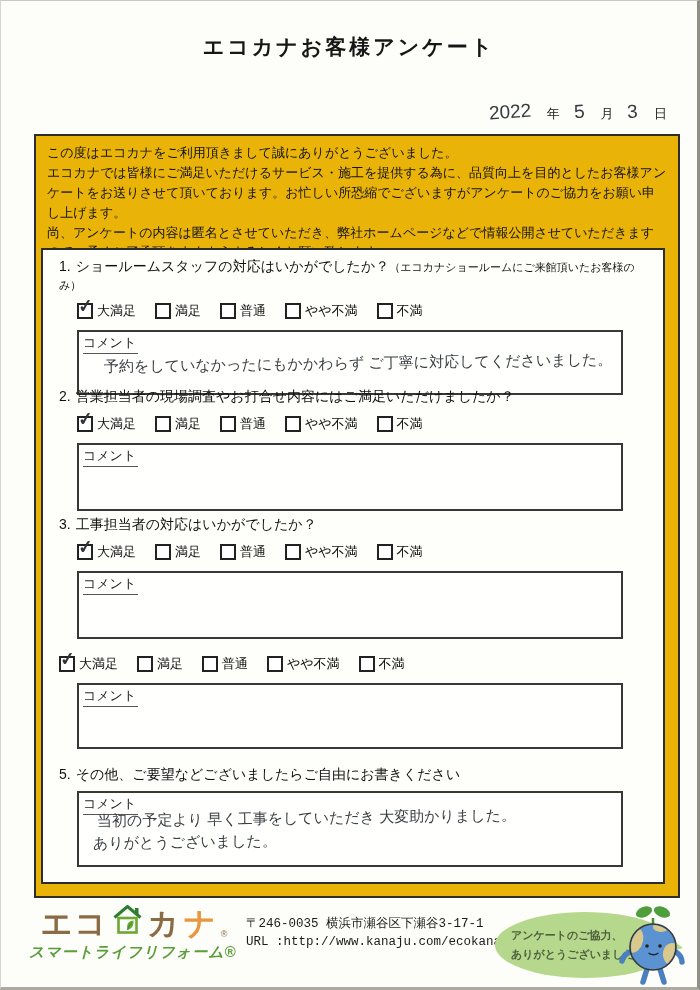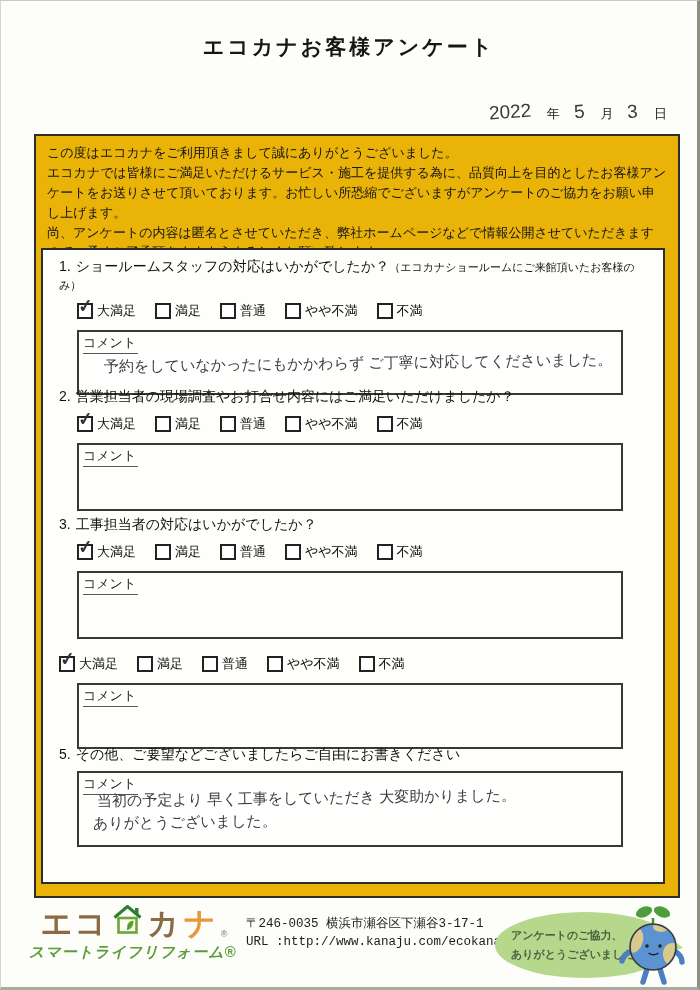--- a/index.html
+++ b/index.html
@@ -20,21 +20,21 @@
 
   .outer-box{position:absolute;left:33px;top:133px;width:646px;height:764px;
     background:#eab308;border:2px solid #2d2d2d;box-sizing:border-box;}
   .intro{position:absolute;top:7px;left:11px;width:620px;font-size:13px;
     line-height:1.53;color:#131313;white-space:pre-line;}
 
   .inner-box{position:absolute;left:5px;top:112px;width:624px;height:636px;
     background:#fefefb;border:2px solid #2d2d2d;box-sizing:border-box;}
 
   .question{position:absolute;left:16px;right:10px;}
-  .q1{top:8px;} .q2{top:138px;} .q3{top:266px;} .q4{top:396px;} .q5{top:496px;}
+  .q1{top:8px;} .q2{top:138px;} .q3{top:266px;} .q4{top:396px;} .q5{top:516px;}
   .q-head{font-size:14px;color:#101010;}
   .q-num{margin-right:5px;}
   .q-note{font-size:11px;}
   .opt-row{display:flex;align-items:center;gap:19px;margin:9px 0 0 18px;font-size:13px;}
   .q4 .opt-row{margin-left:0;}
   .opt{display:flex;align-items:center;gap:4px;}
   .checkbox{position:relative;width:12px;height:12px;border:2px solid #222;background:#fff;flex:0 0 auto;}
   .checkbox .check{display:none;position:absolute;left:-1px;top:-10px;font-size:18px;
     font-weight:bold;color:#2e3338;transform:rotate(-6deg);}
   .checkbox.checked .check{display:block;}

